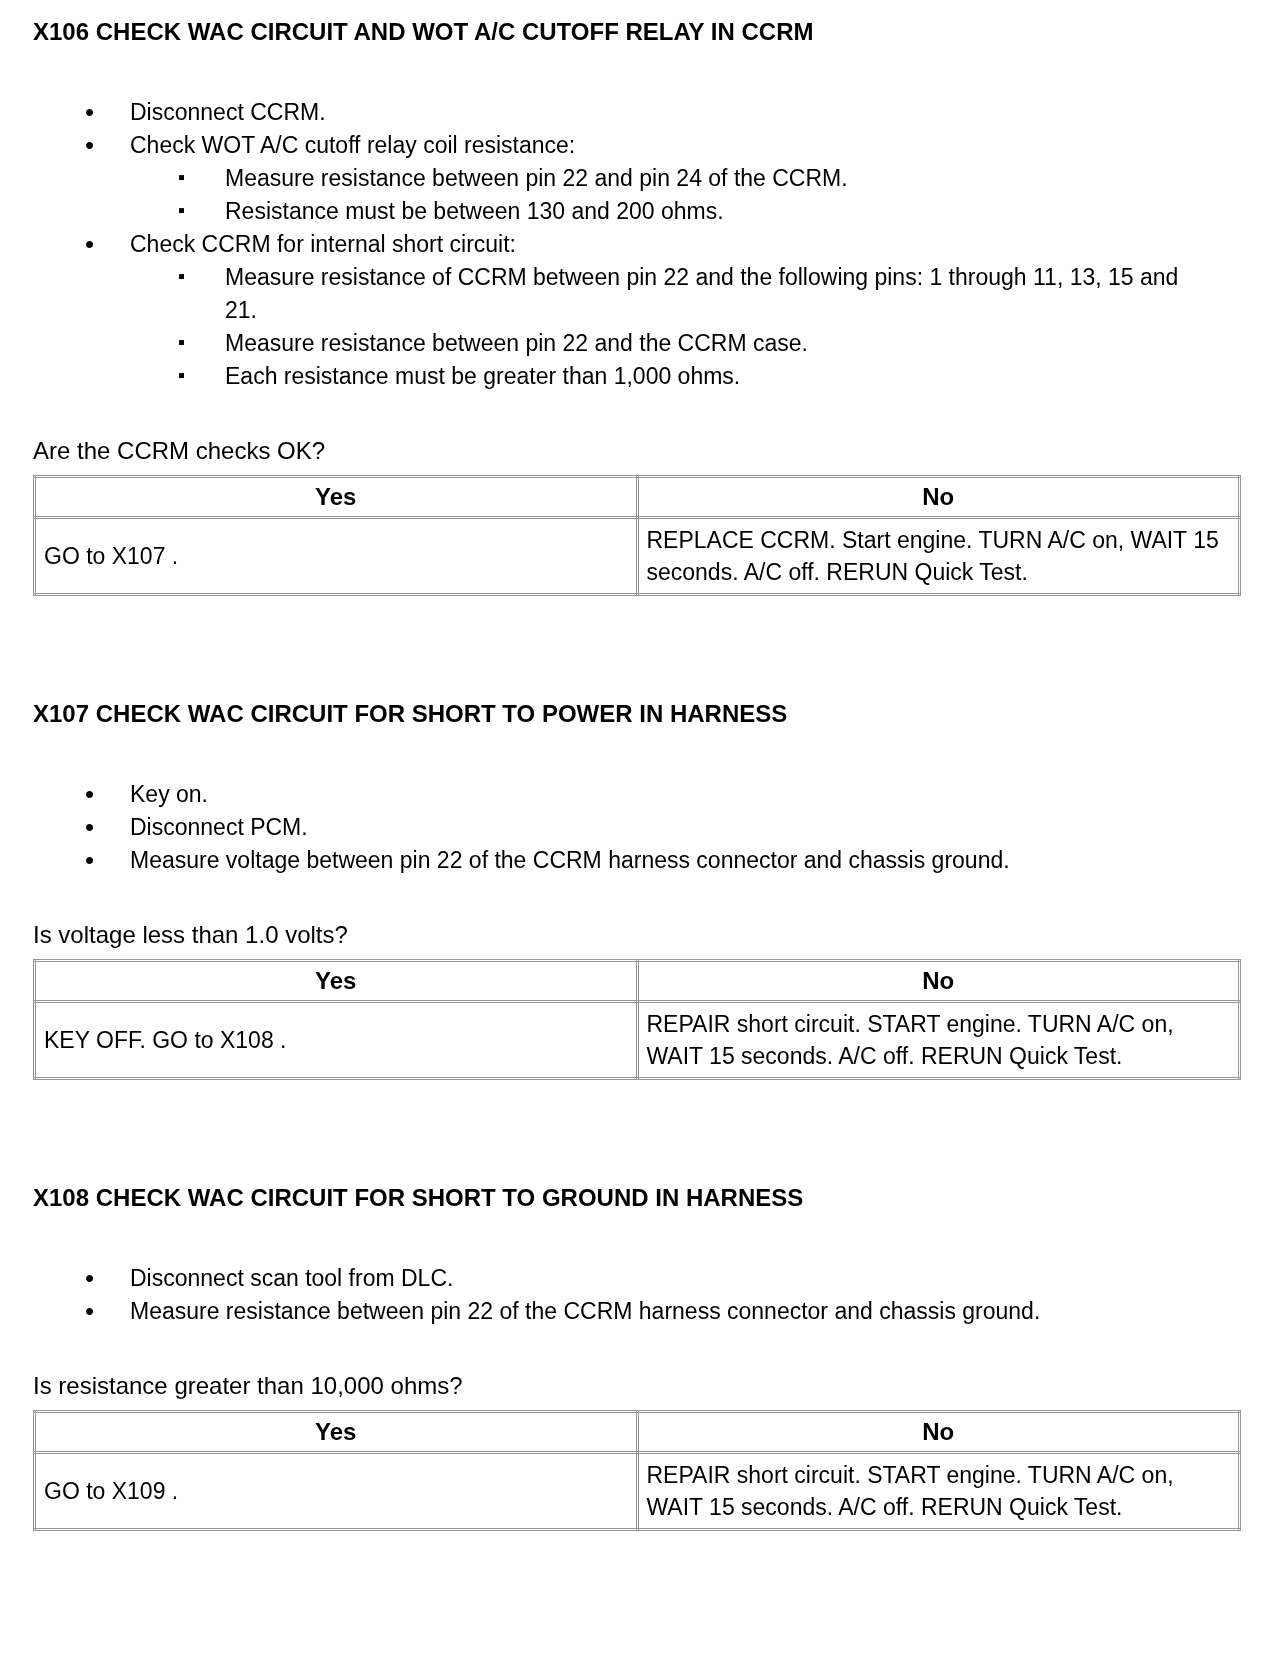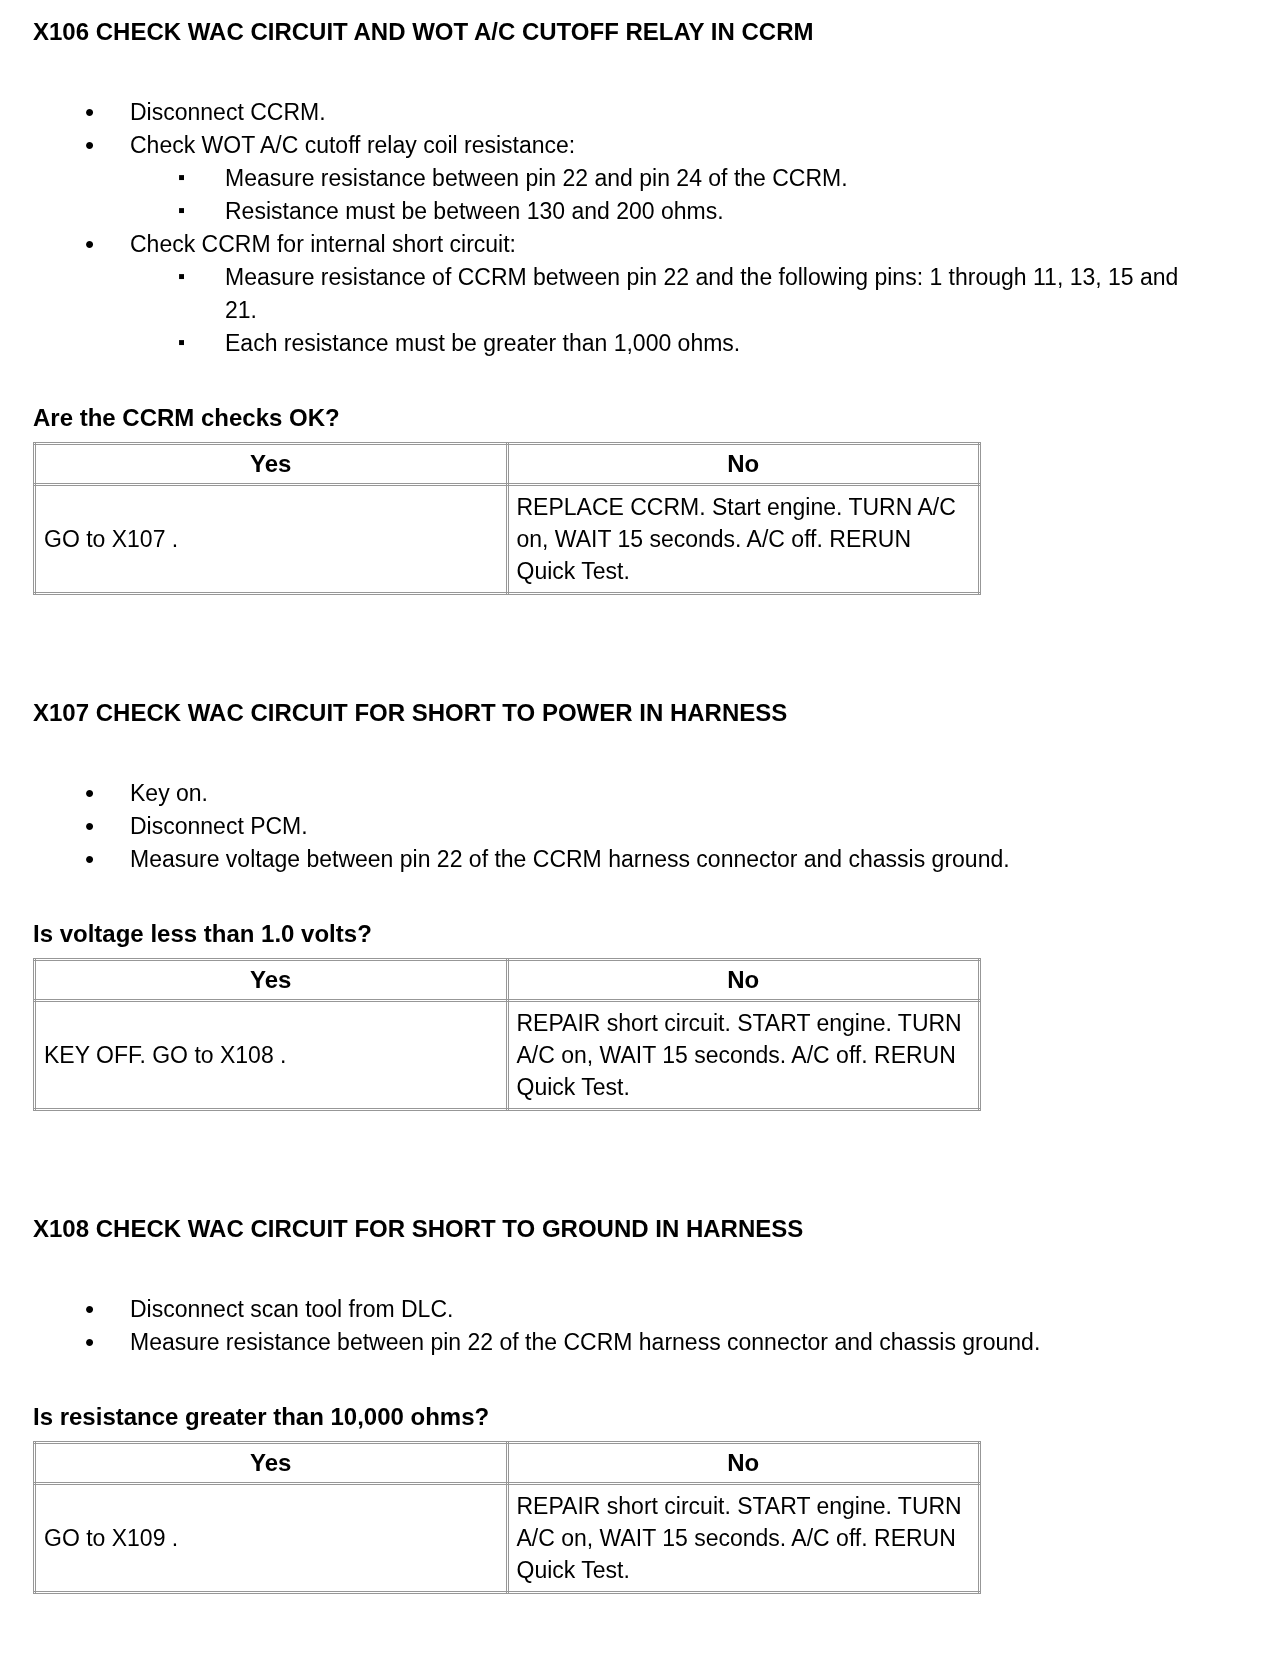--- a/index.html
+++ b/index.html
@@ -50,26 +50,26 @@
   ul.lvl2 > li::before {
     content: "\25AA";
     position: absolute;
     left: 48px;
     top: -1px;
     font-size: 20px;
   }
 
   p.question {
     font-size: 24px;
-    font-weight: bold;
+    font-weight: normal;
     margin: 44px 0 10px 0;
   }
 
   table.decision {
-    width: 948px;
+    width: 1208px;
     table-layout: fixed;
     border-collapse: collapse;
     font-size: 23px;
   }
   table.decision th,
   table.decision td {
     border: 3px double #979797;
     width: 50%;
   }
   table.decision th {
@@ -108,20 +108,23 @@
           </li>
         </ul>
       </li>
       <li>
         <span>Check CCRM for internal short circuit:</span>
         <ul class="lvl2">
           <li>
             <span>Measure resistance of CCRM between pin 22 and the following pins: 1 through 11, 13, 15 and 21.</span>
           </li>
           <li>
+            <span>Measure resistance between pin 22 and the CCRM case.</span>
+          </li>
+          <li>
             <span>Each resistance must be greater than 1,000 ohms.</span>
           </li>
         </ul>
       </li>
     </ul>
     <p class="question">Are the CCRM checks OK?</p>
     <table class="decision">
       <thead>
         <tr>
           <th>Yes</th>

